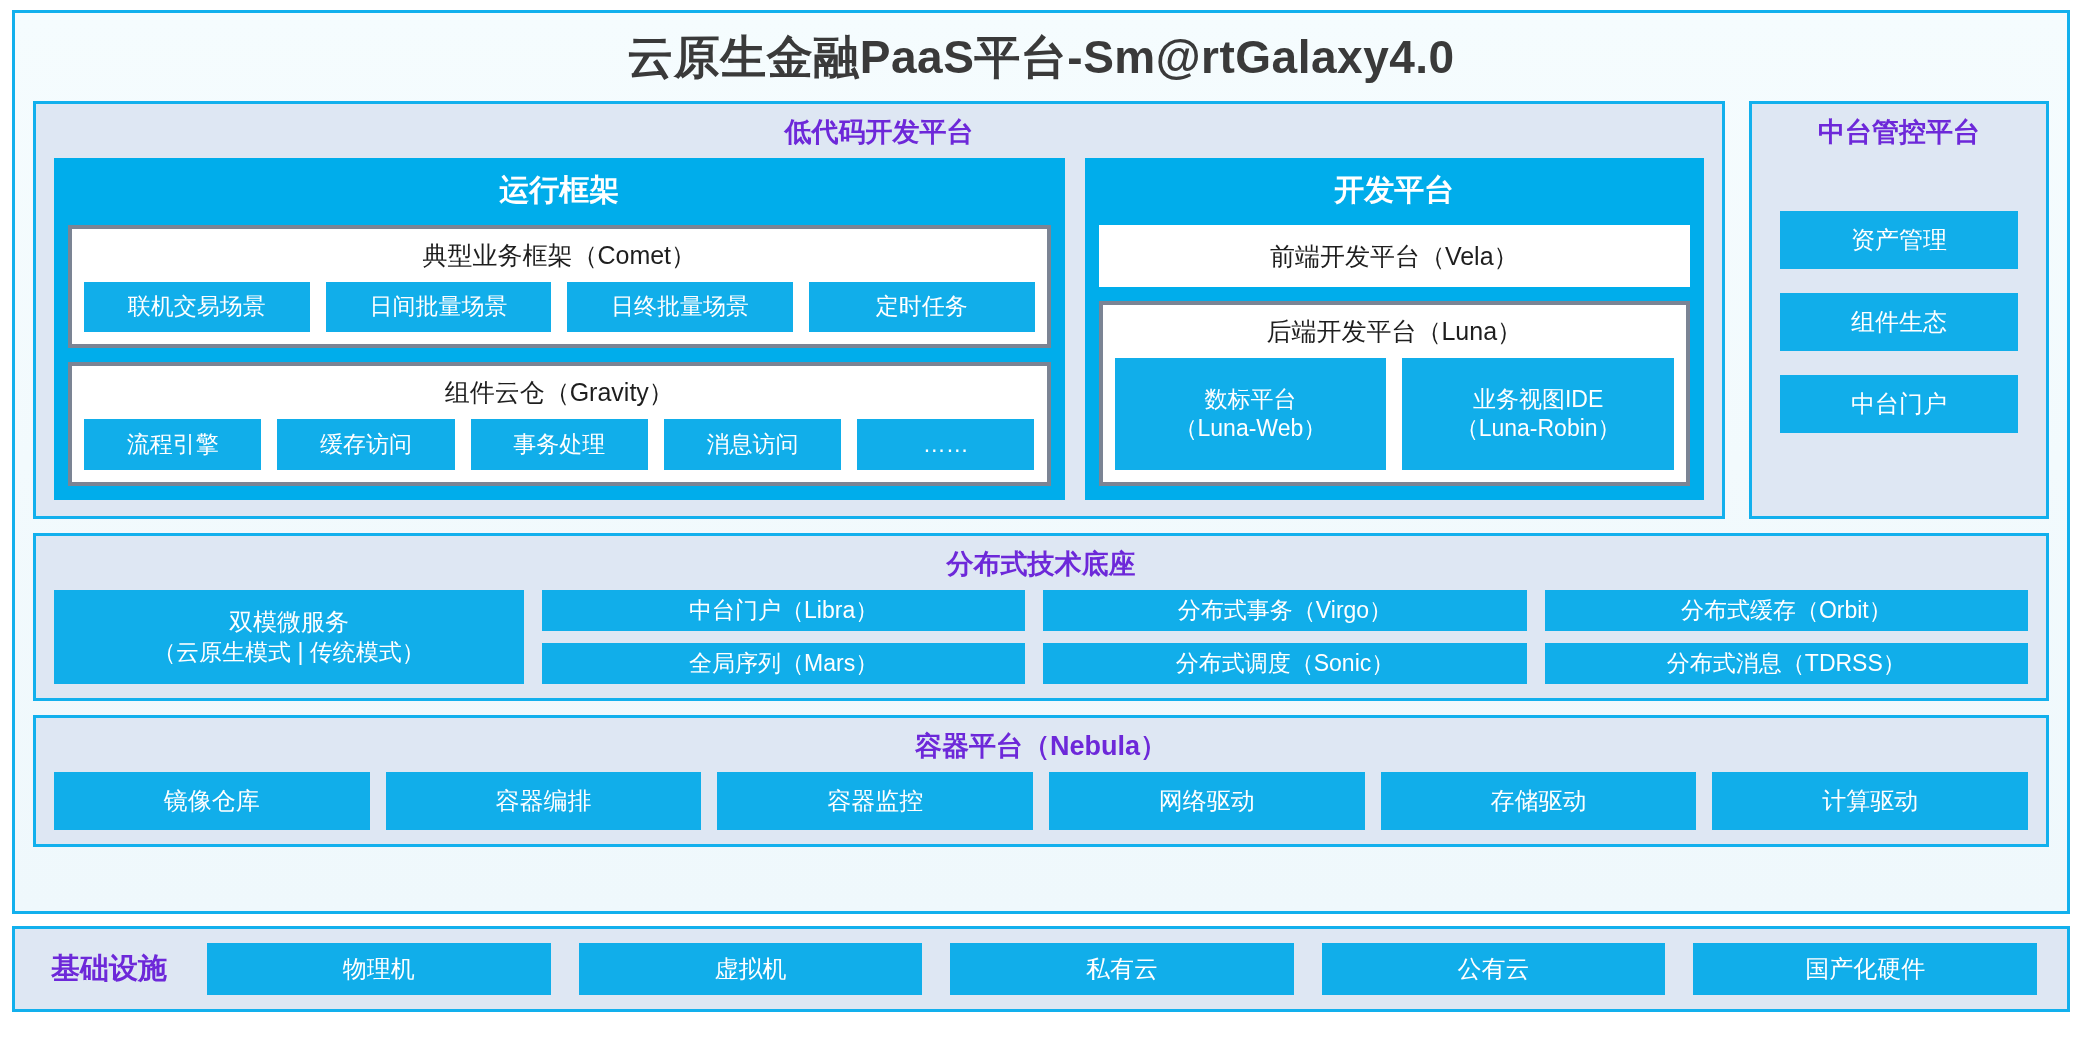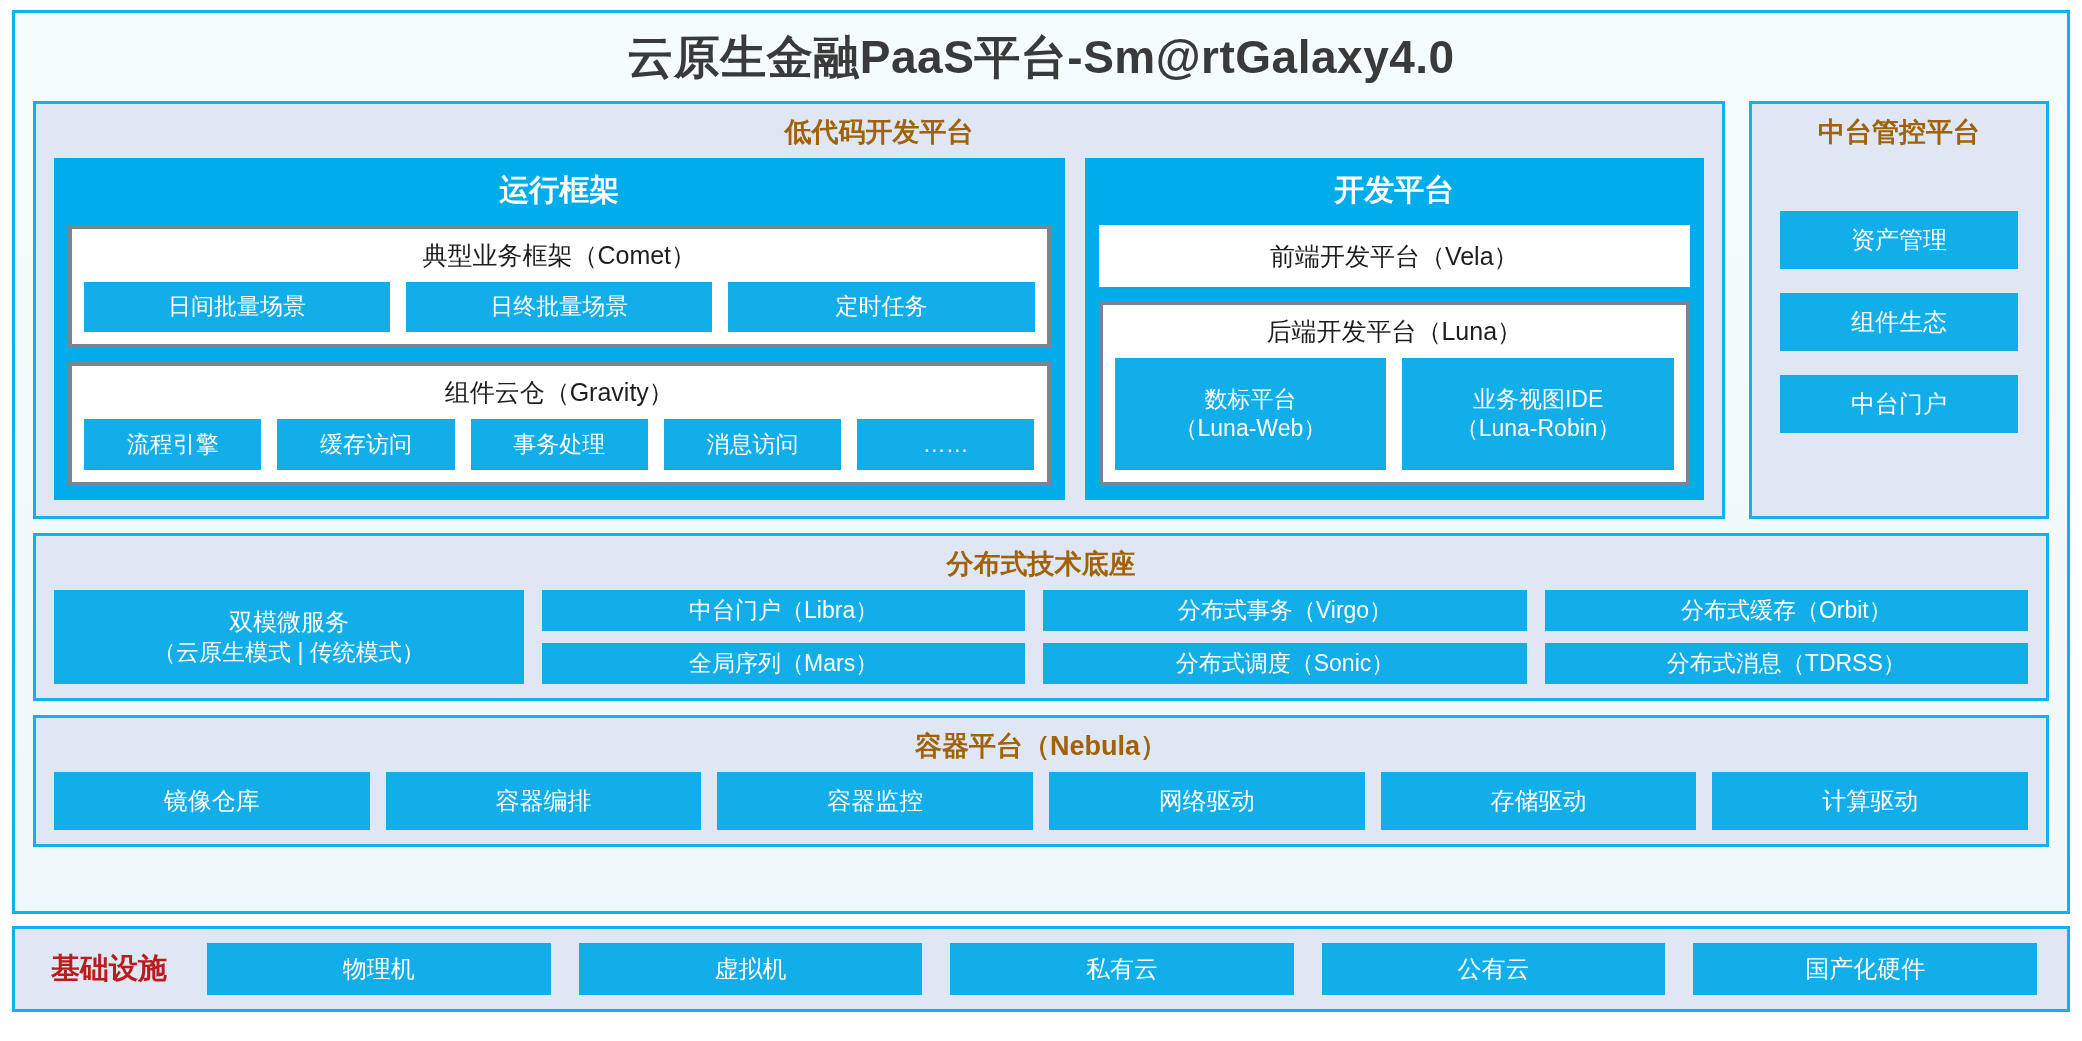--- a/index.html
+++ b/index.html
@@ -47,21 +47,21 @@
     border: 3px solid #12B0ED;
     background: #DEE7F3;
     display: flex;
     flex-direction: column;
   }
 
   .panel-title {
     text-align: center;
     font-size: 27px;
     font-weight: bold;
-    color: #a16207;
+    color: #6d28d9;
     padding: 10px 0 8px 0;
     flex: 0 0 auto;
   }
 
   
   .row-top {
     display: flex;
     gap: 24px;
     height: 418px;
   }
@@ -206,21 +206,21 @@
     background: #DEE7F3;
     display: flex;
     align-items: center;
     gap: 28px;
     padding: 0 30px 0 36px;
   }
   .infra-label {
     flex: 0 0 auto;
     font-size: 29px;
     font-weight: bold;
-    color: #b91c1c;
+    color: #6d28d9;
     margin-right: 12px;
   }
   .infra-chip {
     flex: 1 1 0;
     background: #11AEEA;
     color: #ffffff;
     font-size: 24px;
     height: 52px;
     display: flex;
     align-items: center;
@@ -242,20 +242,21 @@
         <div class="panel-title">低代码开发平台</div>
 
         <div class="lowcode-body">
 
           <div class="blue-panel runtime">
             <div class="blue-panel-title">运行框架</div>
 
             <div class="white-box" style="margin-bottom:14px;">
               <div class="white-box-title">典型业务框架（Comet）</div>
               <div class="chip-row">
+                <div class="chip">联机交易场景</div>
                 <div class="chip">日间批量场景</div>
                 <div class="chip">日终批量场景</div>
                 <div class="chip">定时任务</div>
               </div>
             </div>
 
             <div class="white-box" style="flex:1 1 auto;">
               <div class="white-box-title">组件云仓（Gravity）</div>
               <div class="chip-row">
                 <div class="chip">流程引擎</div>

